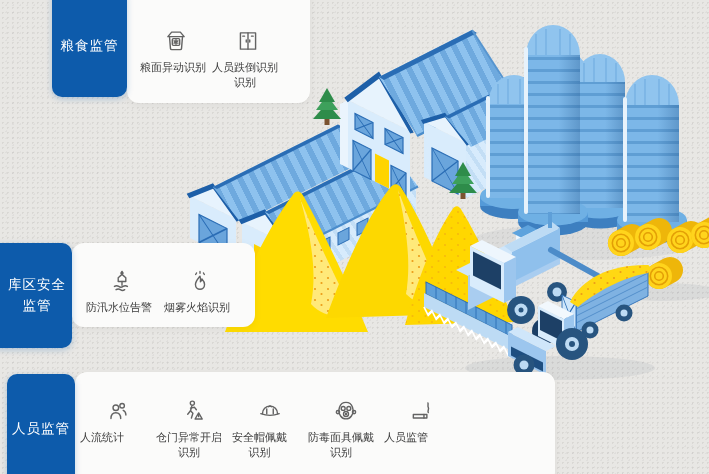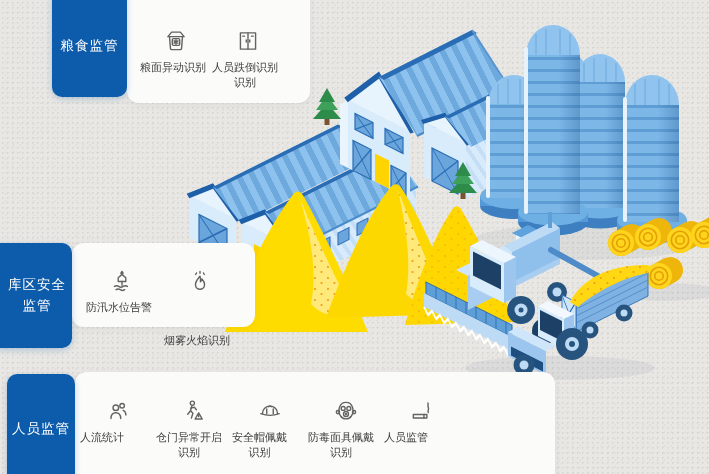--- a/index.html
+++ b/index.html
@@ -34,21 +34,21 @@
   .item svg{display:block;margin:0 auto 6px auto;}
   .ficon{stroke:#636363;fill:none;stroke-width:1.3;stroke-linecap:round;stroke-linejoin:round;}
   
   #sec1-tab{left:52px;top:-12px;width:75px;height:109px;padding-top:8px;box-sizing:border-box;}
   #sec1-card{left:127px;top:-14px;width:183px;height:117px;padding:42px 0 0 13px;}
   #sec1-card .item{width:72px;}
   
   #sec2-tab{left:-10px;top:243px;width:82px;height:105px;padding-left:12px;box-sizing:border-box;}
   #sec2-card{left:72px;top:243px;width:183px;height:84px;padding:25px 0 0 14px;}
   #sec2-card .item{width:72px;}
-  #sec2-card .item:nth-child(2){margin-left:6px;gap:33px;}
+  #sec2-card .item:nth-child(2){margin-left:6px;}
   
   #sec3-tab{left:7px;top:374px;width:68px;height:110px;}
   #sec3-card{left:75px;top:372px;width:480px;height:112px;padding:26px 0 0 5px;}
   #sec3-card .item{width:76px;}
 </style>
 </head>
 <body>
 
 <svg id="scene" width="709" height="474" viewBox="0 0 709 474">
   <defs>

